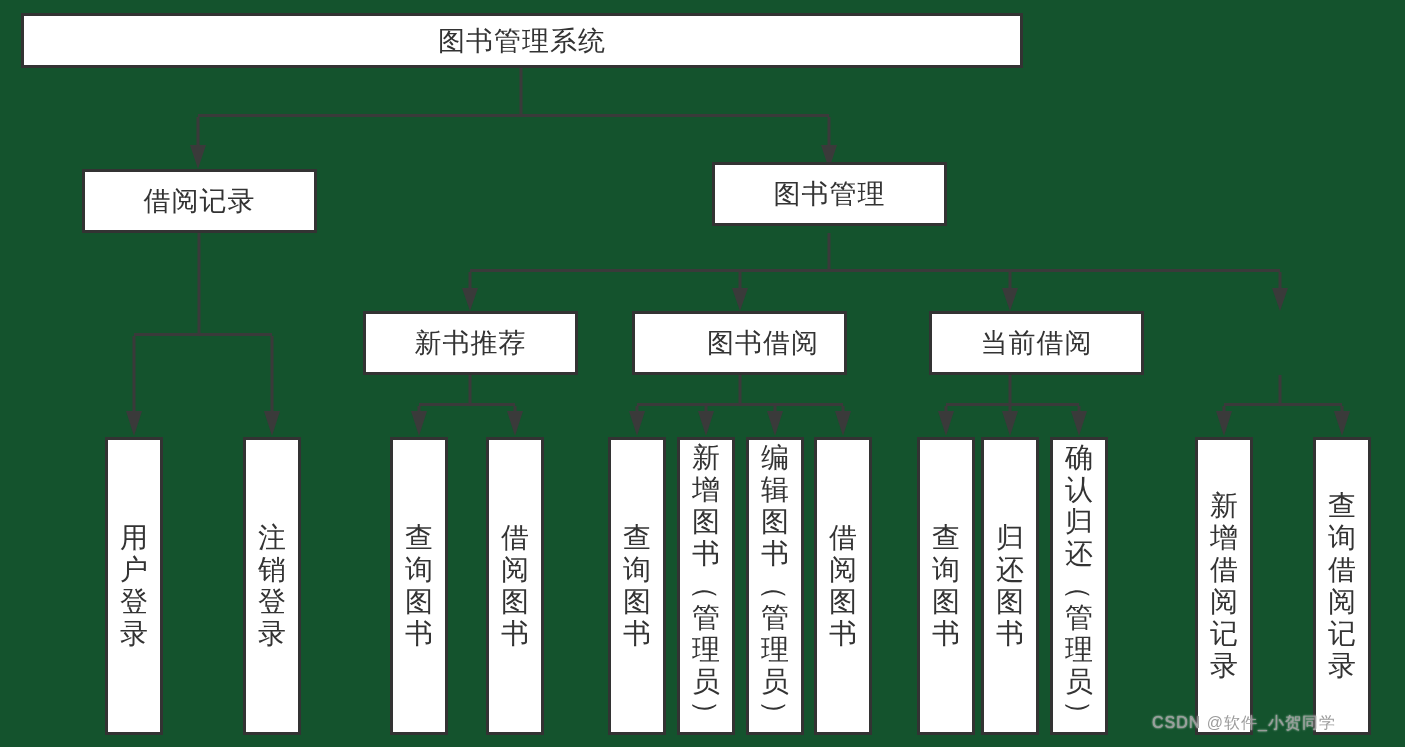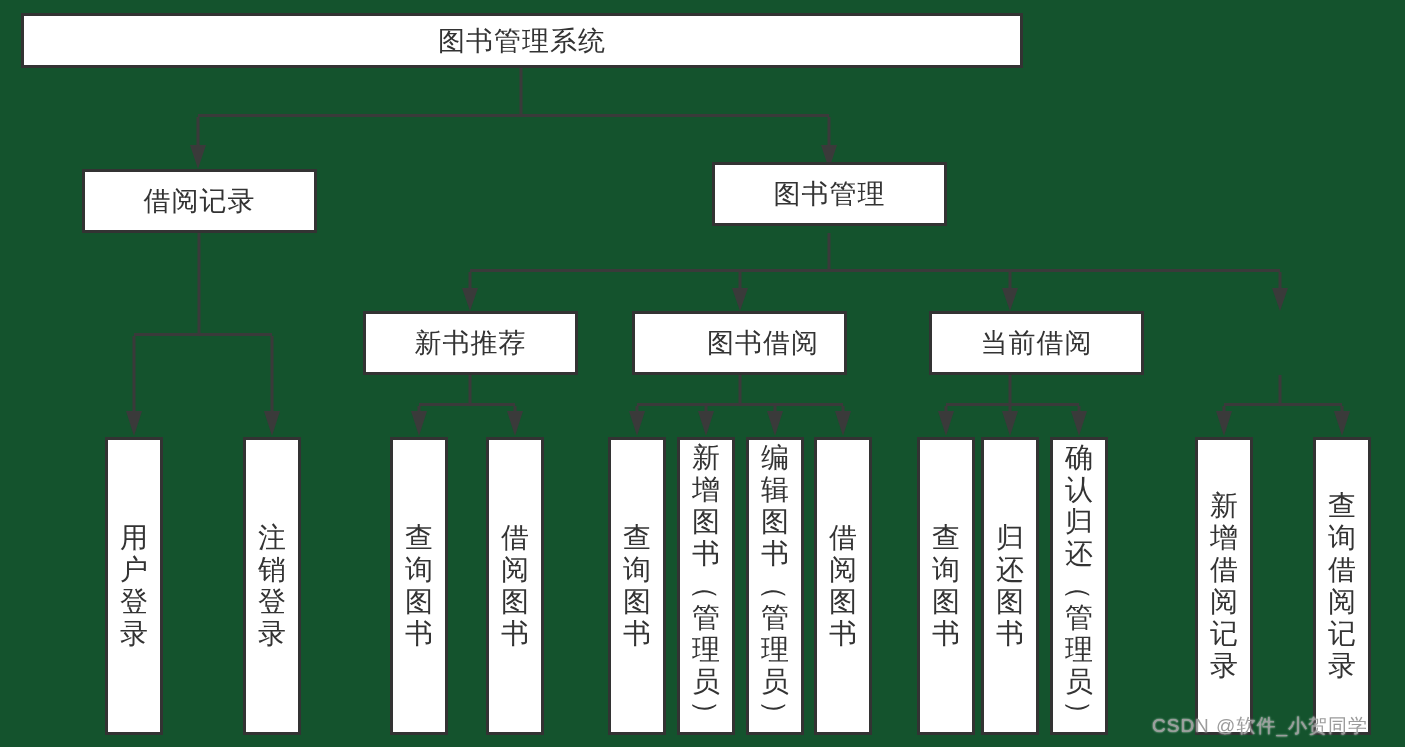--- a/index.html
+++ b/index.html
@@ -44,21 +44,21 @@
     line-height: 32px;
     text-align: center;
   }
   .leaf span.rot {
     transform: rotate(90deg);
   }
   .watermark {
     position: absolute;
     left: 1152px;
     top: 713px;
-    font-size: 19px;
+    font-size: 16px;
     color: #9c9c9c;
     letter-spacing: 1px;
     white-space: nowrap;
     text-shadow: 0 0 2px #ffffff;
     z-index: 5;
   }
 </style>
 </head>
 <body>
 

